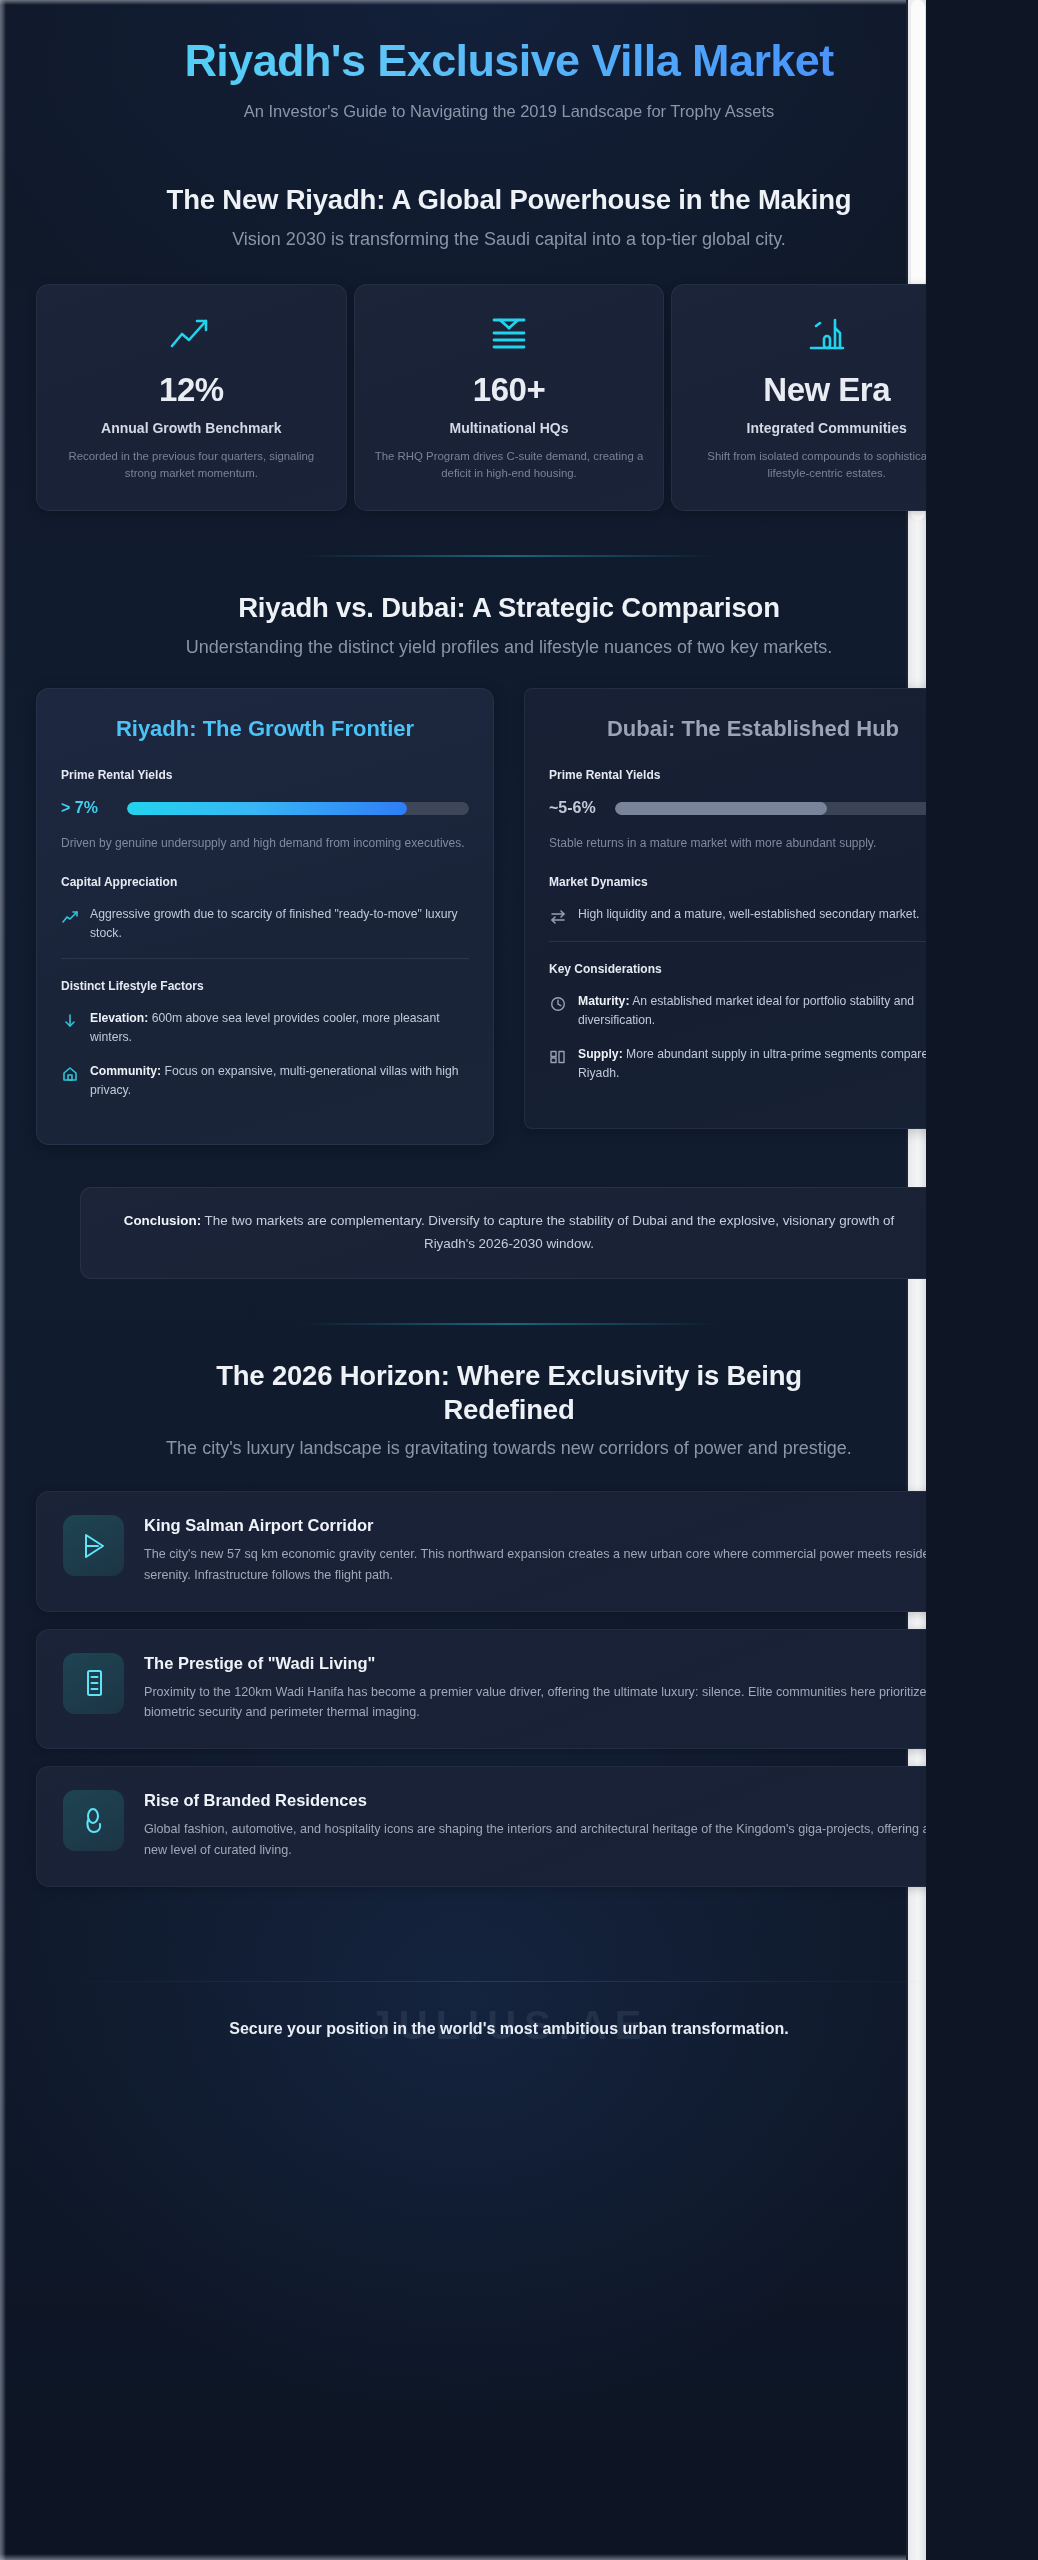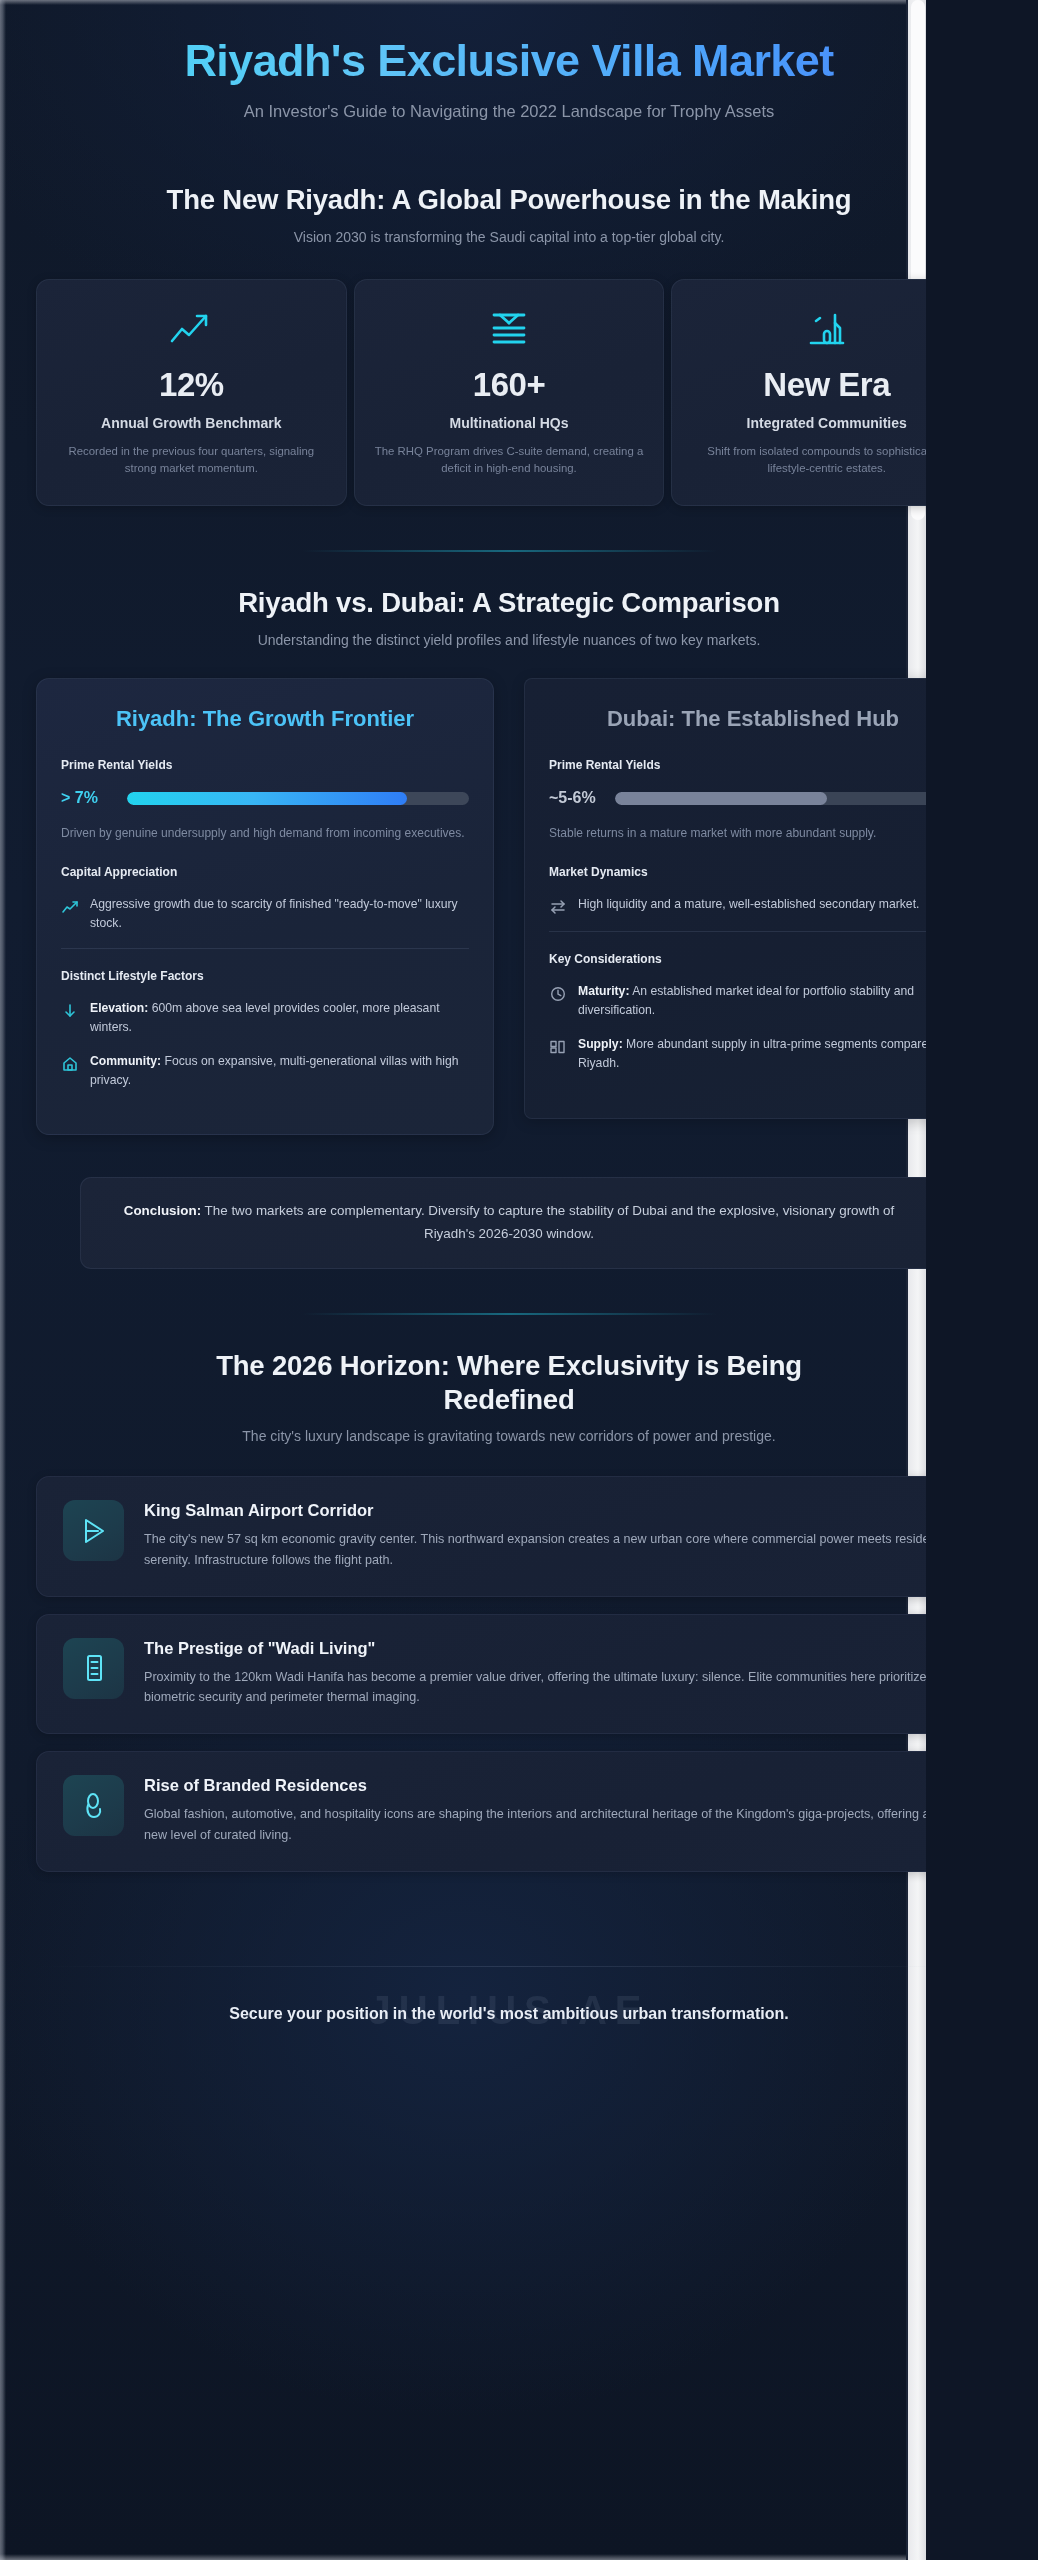--- a/index.html
+++ b/index.html
@@ -46,21 +46,21 @@
   }
   .hero .sub{color:#8b95a8;font-size:16.5px;margin-top:6px;}
 
   
   section{padding:0 36px;}
   .sec-head{text-align:center;padding:28px 0 6px;}
   .sec-head h2{
     font-size:27.5px;line-height:1.22;font-weight:bold;color:#eef2f7;
     max-width:720px;margin:0 auto;letter-spacing:-0.2px;
   }
-  .sec-head .sub{color:#8b95a8;font-size:14px;margin-top:12px;}
+  .sec-head .sub{color:#8b95a8;font-size:18px;margin-top:12px;}
 
   
   .stats{display:flex;gap:7px;margin-top:28px;}
   .stat-card{
     flex:1;background:linear-gradient(160deg,#1b2439 0%,#192236 55%,#1a2337 100%);
     border:1px solid rgba(92,110,145,.17);
     border-radius:13px;
     padding:25px 18px 28px;
     text-align:center;
     box-shadow:0 2px 10px rgba(0,0,0,.22);
@@ -158,21 +158,21 @@
 
 <div class="viewport">
   <div class="edge-top"></div>
   <div class="edge-left"></div>
   <div class="edge-bottom"></div>
 
   <div class="page">
 
     <header class="hero">
       <h1>Riyadh's Exclusive Villa Market</h1>
-      <div class="sub">An Investor's Guide to Navigating the 2022 Landscape for Trophy Assets</div>
+      <div class="sub">An Investor's Guide to Navigating the 2019 Landscape for Trophy Assets</div>
     </header>
 
     <section>
       <div class="sec-head">
         <h2>The New Riyadh: A Global Powerhouse in the Making</h2>
         <div class="sub">Vision 2030 is transforming the Saudi capital into a top-tier global city.</div>
       </div>
 
       <div class="stats">
 

